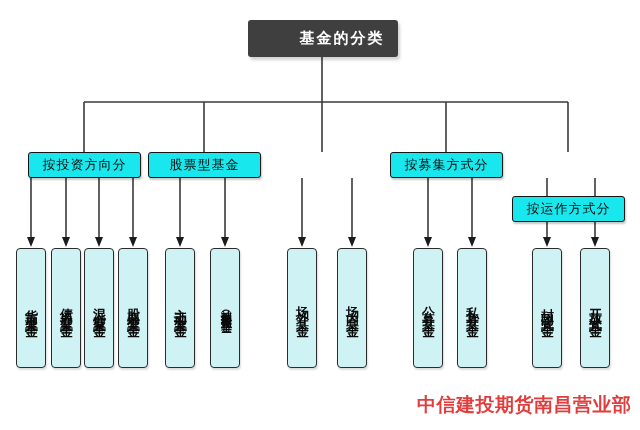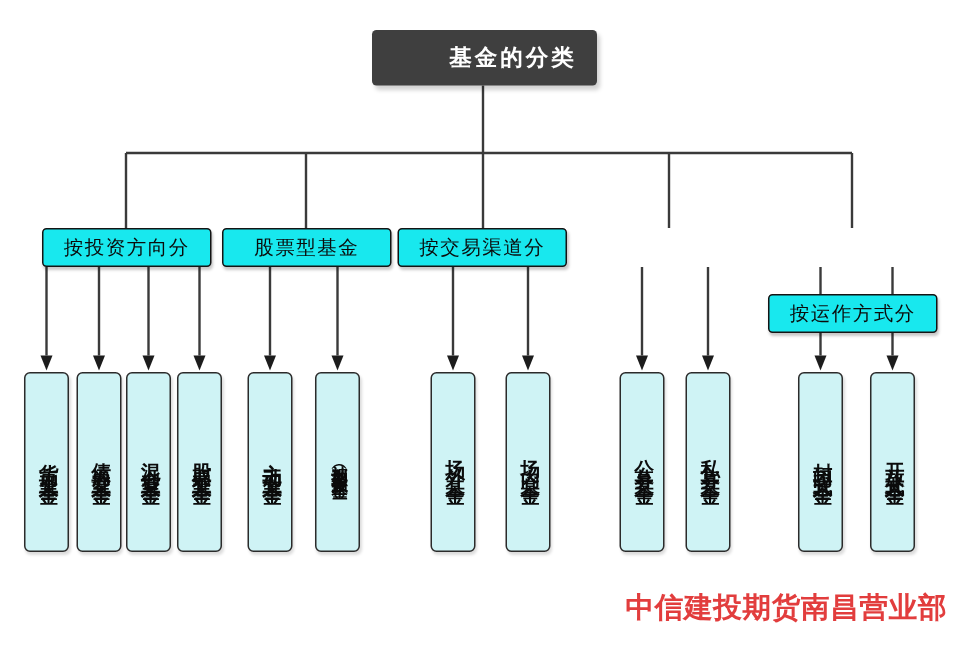--- a/index.html
+++ b/index.html
@@ -113,21 +113,21 @@
     <line x1="547" y1="178" x2="547" y2="237"></line>
       <polygon points="543,237 551,237 547,247"></polygon>
     <line x1="595" y1="178" x2="595" y2="237"></line>
       <polygon points="591,237 599,237 595,247"></polygon>
   </svg>
 
   <div class="node root-node">基金的分类</div>
 
   <div class="node category-node cat-1">按投资方向分</div>
   <div class="node category-node cat-2">股票型基金</div>
-  <div class="node category-node cat-3">按交易渠道分</div>
+  <div class="node category-node cat-4">按募集方式分</div>
   <div class="node category-node cat-5">按运作方式分</div>
 
   <div class="node leaf-node" style="left:16px;">
     <span class="vtext">货币型基金</span>
   </div>
   <div class="node leaf-node" style="left:51px;">
     <span class="vtext">债券型基金</span>
   </div>
   <div class="node leaf-node" style="left:84px;">
     <span class="vtext">混合型基金</span>

